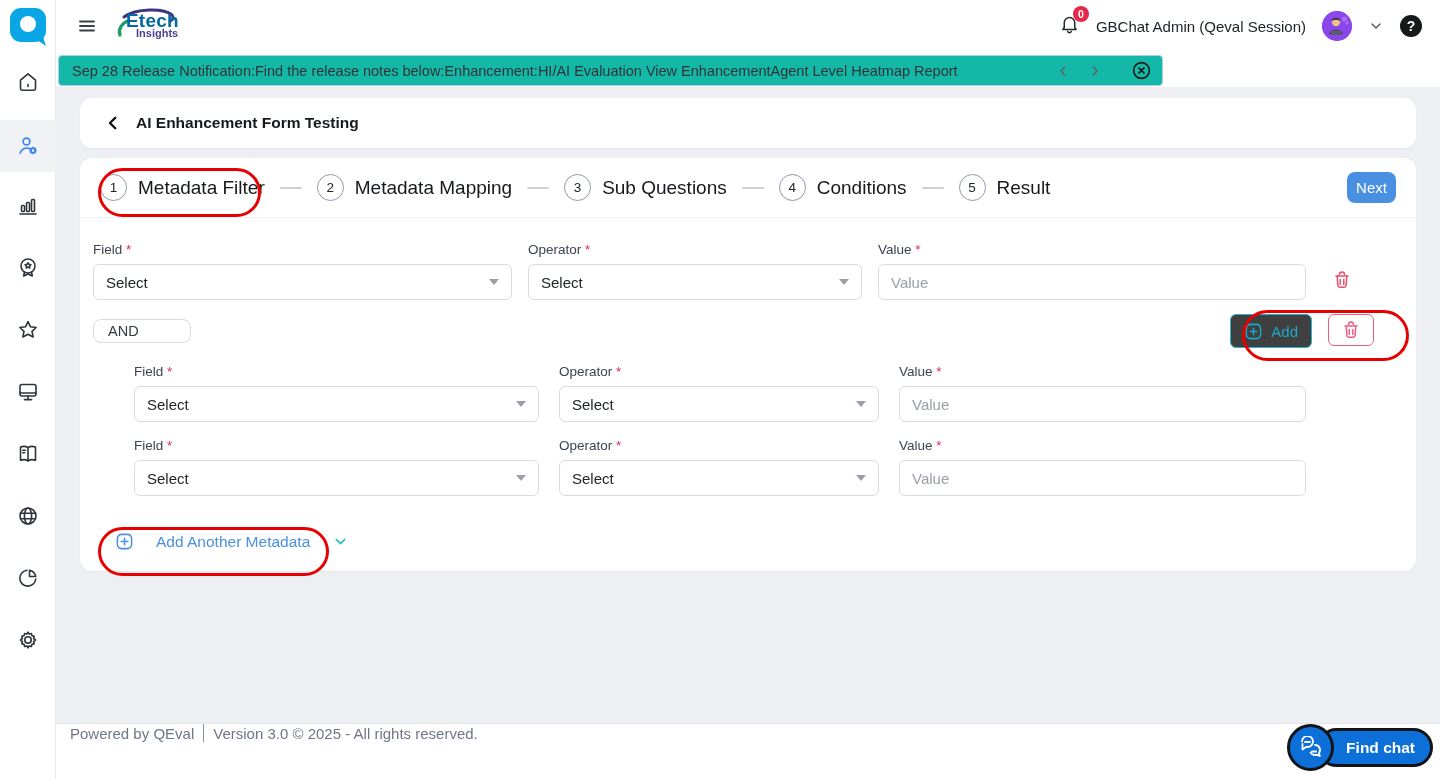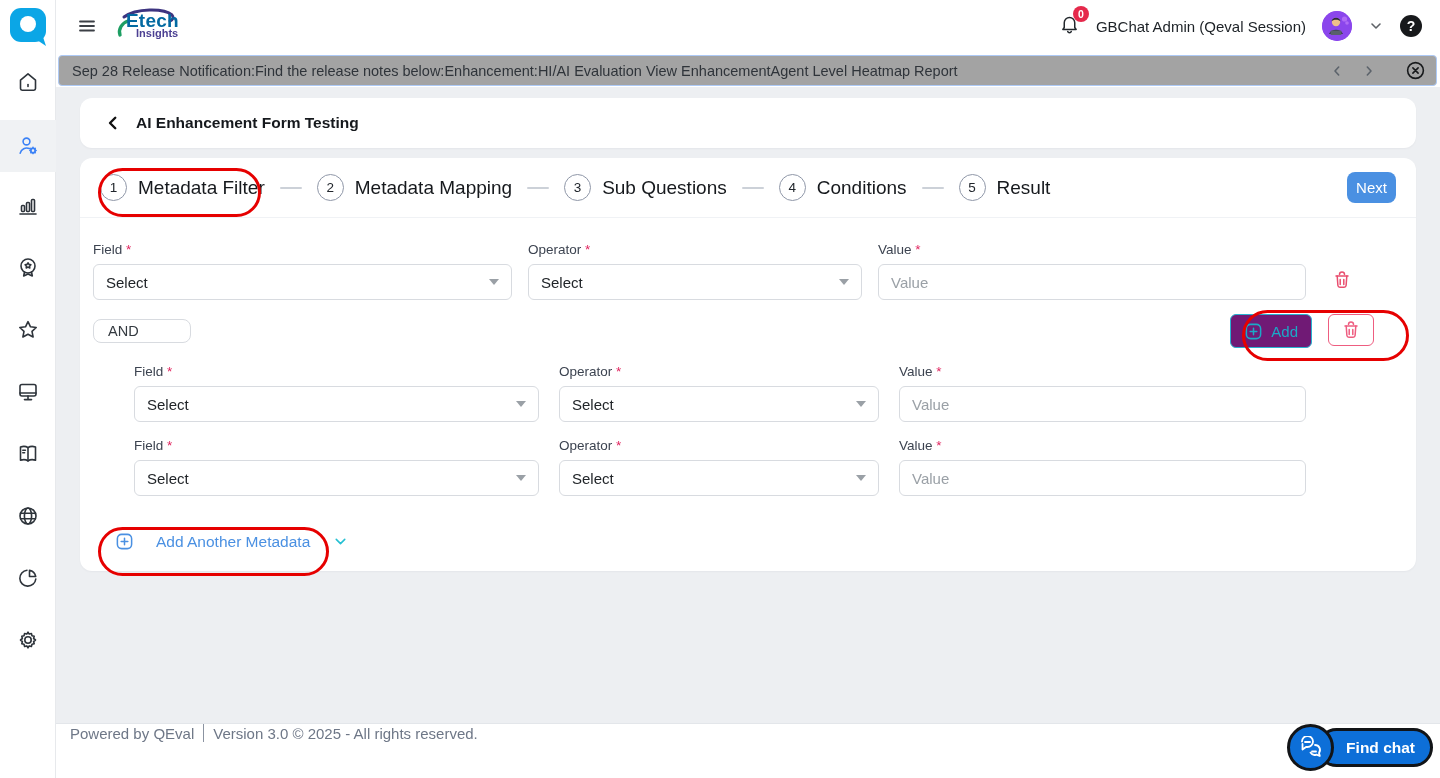--- a/index.html
+++ b/index.html
@@ -23,21 +23,21 @@
   .brand .insights { font-size:11px; font-weight:700; color:#4b3f92; position:absolute; left:20px; top:20px; }
   .top-right { margin-left:auto; display:flex; align-items:center; gap:16px; }
   .bell-wrap { position:relative; cursor:pointer; }
   .bell-badge { position:absolute; top:-7px; right:-9px; min-width:16px; height:16px; border-radius:9px; background:#e5294b; color:#fff; font-size:10.5px; font-weight:700; display:flex; align-items:center; justify-content:center; padding:0 4px; }
   .user-label { font-size:15px; color:#1c2126; }
   .avatar { width:30px; height:30px; border-radius:50%; background:radial-gradient(circle at 35% 30%, #a05cf0, #7c3aed); display:flex; align-items:center; justify-content:center; cursor:pointer; overflow:hidden; }
   .chev-down { cursor:pointer; display:flex; }
   .help-btn { width:22px; height:22px; border-radius:50%; background:#17191b; color:#fff; font-size:14px; font-weight:700; display:flex; align-items:center; justify-content:center; cursor:pointer; }
 
   
-  .banner { position:absolute; left:58px; top:55px; width:1379px; height:31px; background:#a3a3a3; border:1px solid #aecaf6; border-radius:4px; display:flex; align-items:center; padding:0 10px 0 13px; z-index:4; }
+  .banner { position:absolute; left:58px; top:55px; width:1105px; height:31px; background:#14b8a6; border:1px solid #aecaf6; border-radius:4px; display:flex; align-items:center; padding:0 10px 0 13px; z-index:4; }
   .banner-text { font-size:14.5px; color:#2f343a; white-space:nowrap; overflow:hidden; }
   .banner-nav { margin-left:auto; display:flex; align-items:center; gap:16px; }
   .banner-nav .navchev { cursor:pointer; display:flex; }
   .banner-close { cursor:pointer; display:flex; margin-left:12px; }
 
   
   .main { position:absolute; left:56px; top:87px; right:0; bottom:55px; background:#edeff2; }
 
   .card-title { position:absolute; left:80px; top:98px; width:1336px; height:50px; background:#fff; border-radius:12px; display:flex; align-items:center; padding-left:24px; box-shadow:0 1px 2px rgba(20,30,40,.04); }
   .back-btn { display:flex; cursor:pointer; }
@@ -58,21 +58,21 @@
   .select-box { height:36px; border:1px solid #d8dbe0; border-radius:6px; background:#fff; display:flex; align-items:center; padding:0 12px; cursor:pointer; position:relative; }
   .select-box .sel-text { font-size:15px; color:#212529; }
   .caret { position:absolute; right:12px; width:0; height:0; border-left:5px solid transparent; border-right:5px solid transparent; border-top:6px solid #9aa0a6; }
   .value-input { width:100%; height:36px; border:1px solid #d8dbe0; border-radius:6px; padding:0 12px; font-size:15px; font-family:inherit; color:#212529; }
   .value-input::placeholder { color:#9aa0a6; }
   .trash-cell { display:flex; align-items:center; justify-content:center; padding-top:29px; cursor:pointer; }
 
   .and-row { margin-top:14px; display:flex; align-items:center; }
   .and-box { width:98px; height:24px; border:1px solid #d8dbe0; border-radius:8px; display:flex; align-items:center; padding-left:14px; font-size:14.5px; color:#343a40; cursor:pointer; }
   .group-actions { margin-left:auto; margin-right:26px; display:flex; gap:16px; }
-  .add-btn { height:32px; padding:16px 13px; background:#701a75; border:1px solid #29b2cf; border-radius:6px; color:#1ba9c7; font-size:15px; font-family:inherit; display:flex; align-items:center; gap:8px; cursor:pointer; }
+  .add-btn { height:32px; padding:16px 13px; background:#404040; border:1px solid #29b2cf; border-radius:6px; color:#1ba9c7; font-size:15px; font-family:inherit; display:flex; align-items:center; gap:8px; cursor:pointer; }
   .del-btn { width:46px; height:32px; background:#fff; border:1px solid #ee5d80; border-radius:6px; display:flex; align-items:center; justify-content:center; cursor:pointer; }
 
   .nested { margin-left:41px; margin-top:16px; }
   .nrow { display:grid; grid-template-columns:405px 320px 407px; column-gap:20px; margin-bottom:16px; }
 
   .add-another { margin:36px 0 4px 22px; display:inline-flex; align-items:center; gap:22px; background:none; border:none; color:#4a90e2; font-size:15.5px; font-family:inherit; cursor:pointer; }
 
   
   .anno { position:absolute; border:3.5px solid #e60000; border-radius:30px; pointer-events:none; z-index:40; }
   .anno-step1 { left:98px; top:168px; width:163px; height:49px; }

